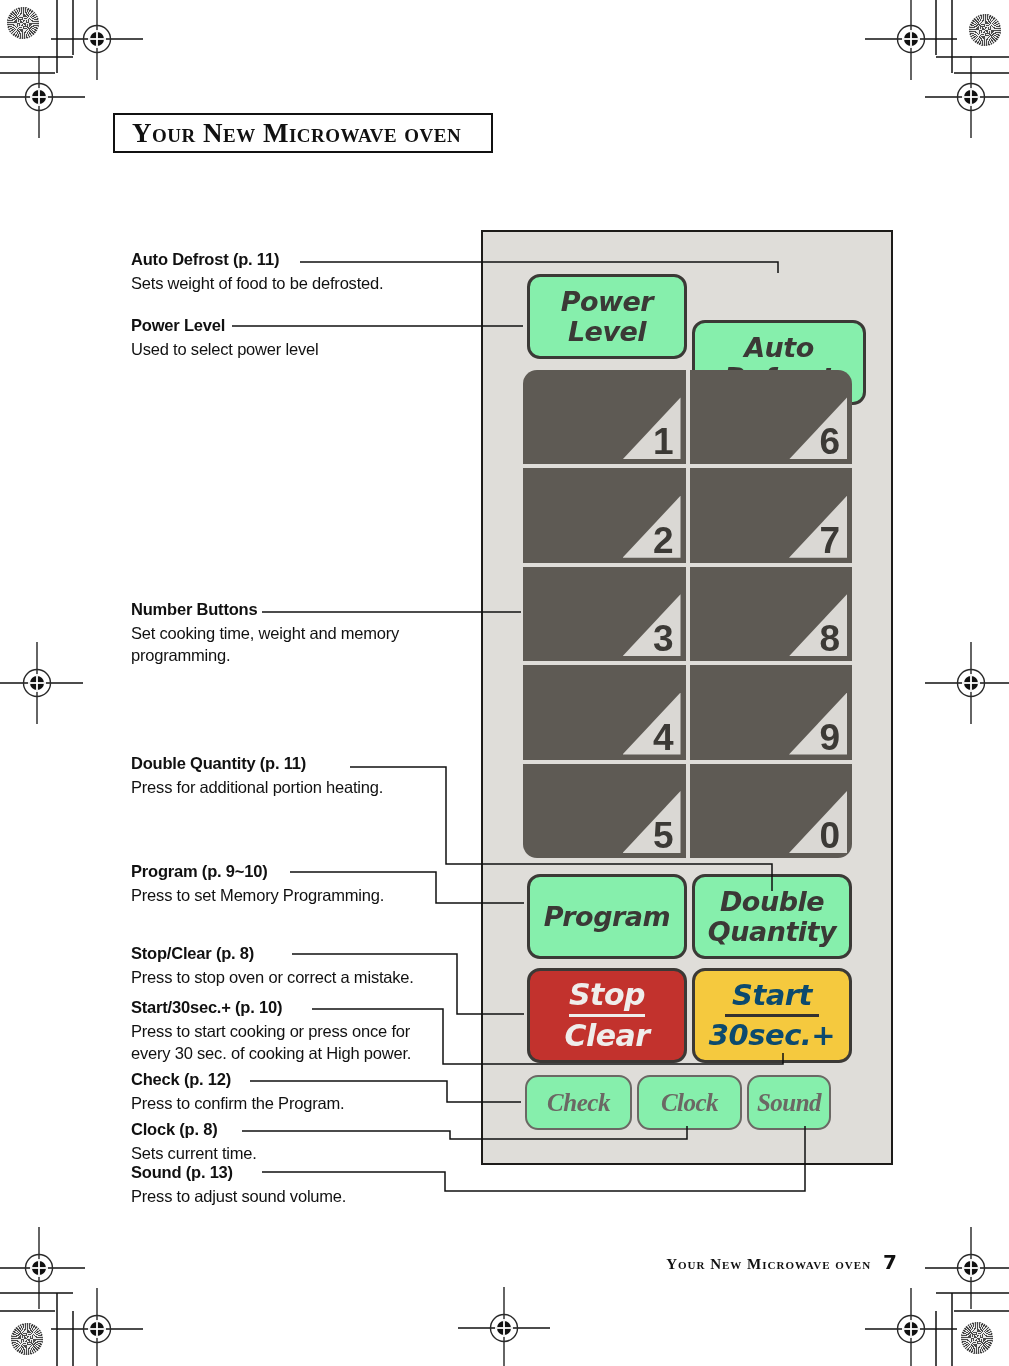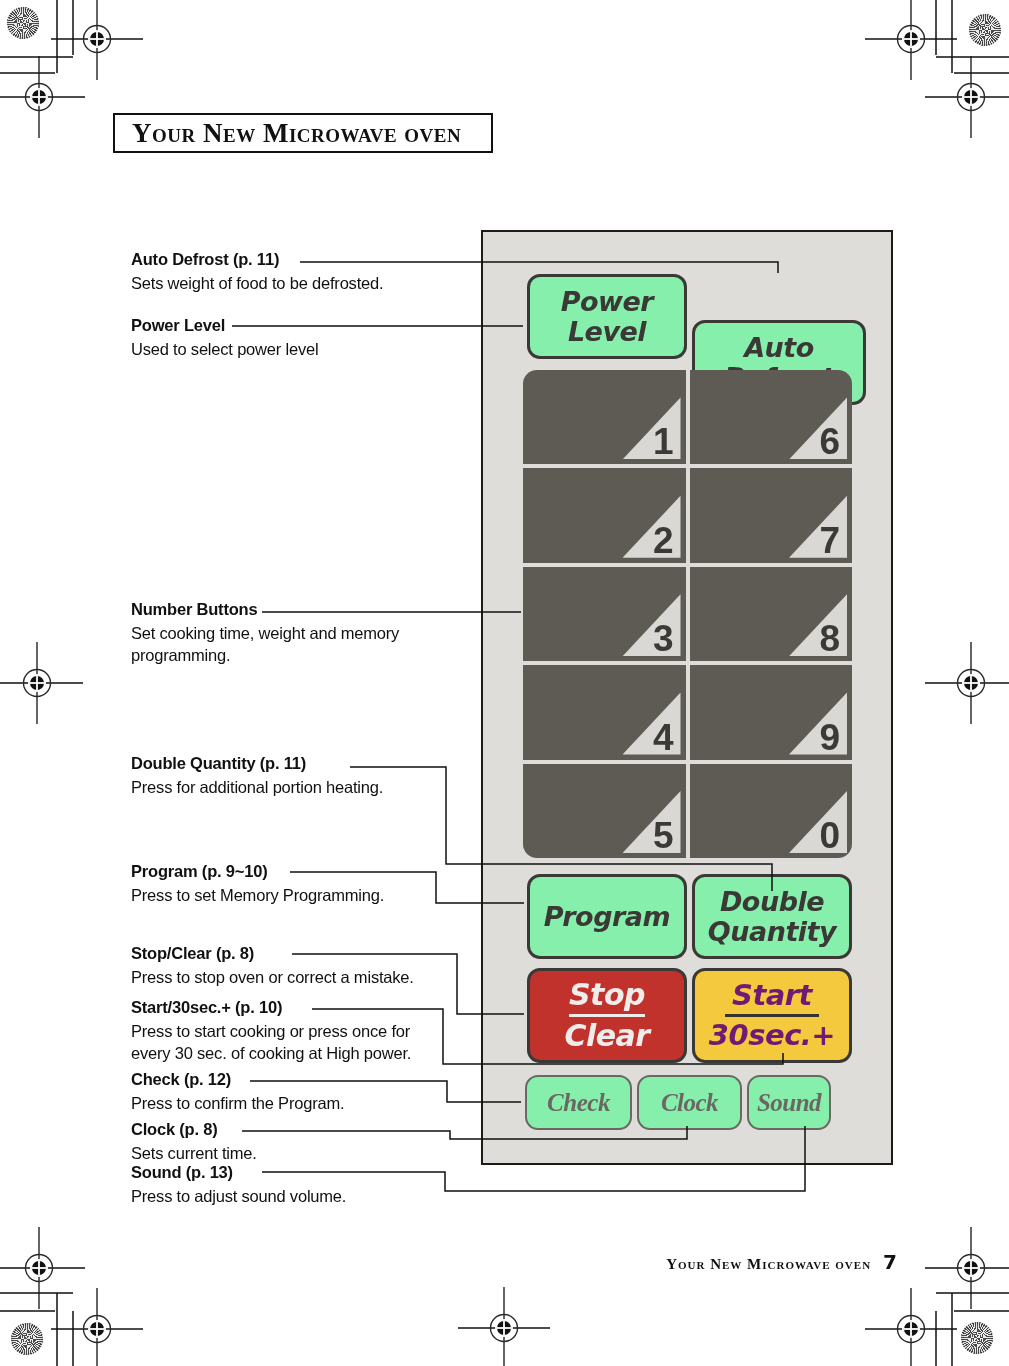--- a/index.html
+++ b/index.html
@@ -50,21 +50,21 @@
     position:absolute;right:5px;bottom:5px;width:58px;height:62px;
     background:#dad8d4;clip-path:polygon(100% 0,100% 100%,0 100%);
   }
   .tri span{
     position:absolute;right:7px;bottom:-4px;font-size:37px;font-weight:bold;
     font-style:normal;color:#3c3a36;font-family:"Liberation Sans",sans-serif;
   }
   .divider{height:3px;margin:3px 0;}
   .key-stop{background:#c2322d;color:#efedeb;font-size:30px;}
   .key-stop .divider{background:#efedeb;width:76px;}
-  .key-start{background:#f5c93e;color:#701a75;font-size:29px;}
+  .key-start{background:#f5c93e;color:#0c4a6e;font-size:29px;}
   .key-start .divider{background:#343230;width:94px;}
   .key-small{border-width:2.5px;border-color:#6b6864;color:#6b6864;font-size:25px;border-radius:13px;font-family:Liberation Serif, serif;}
   
   .ann{position:absolute;left:131px;z-index:2;}
   .ann .h{font-size:16.5px;font-weight:bold;letter-spacing:-0.2px;white-space:nowrap;}
   .ann .d{font-size:16.5px;line-height:22px;letter-spacing:-0.2px;margin-top:3px;}
   
   .footer{
     position:absolute;top:1250px;right:112px;display:flex;align-items:baseline;gap:12px;z-index:2;
   }

